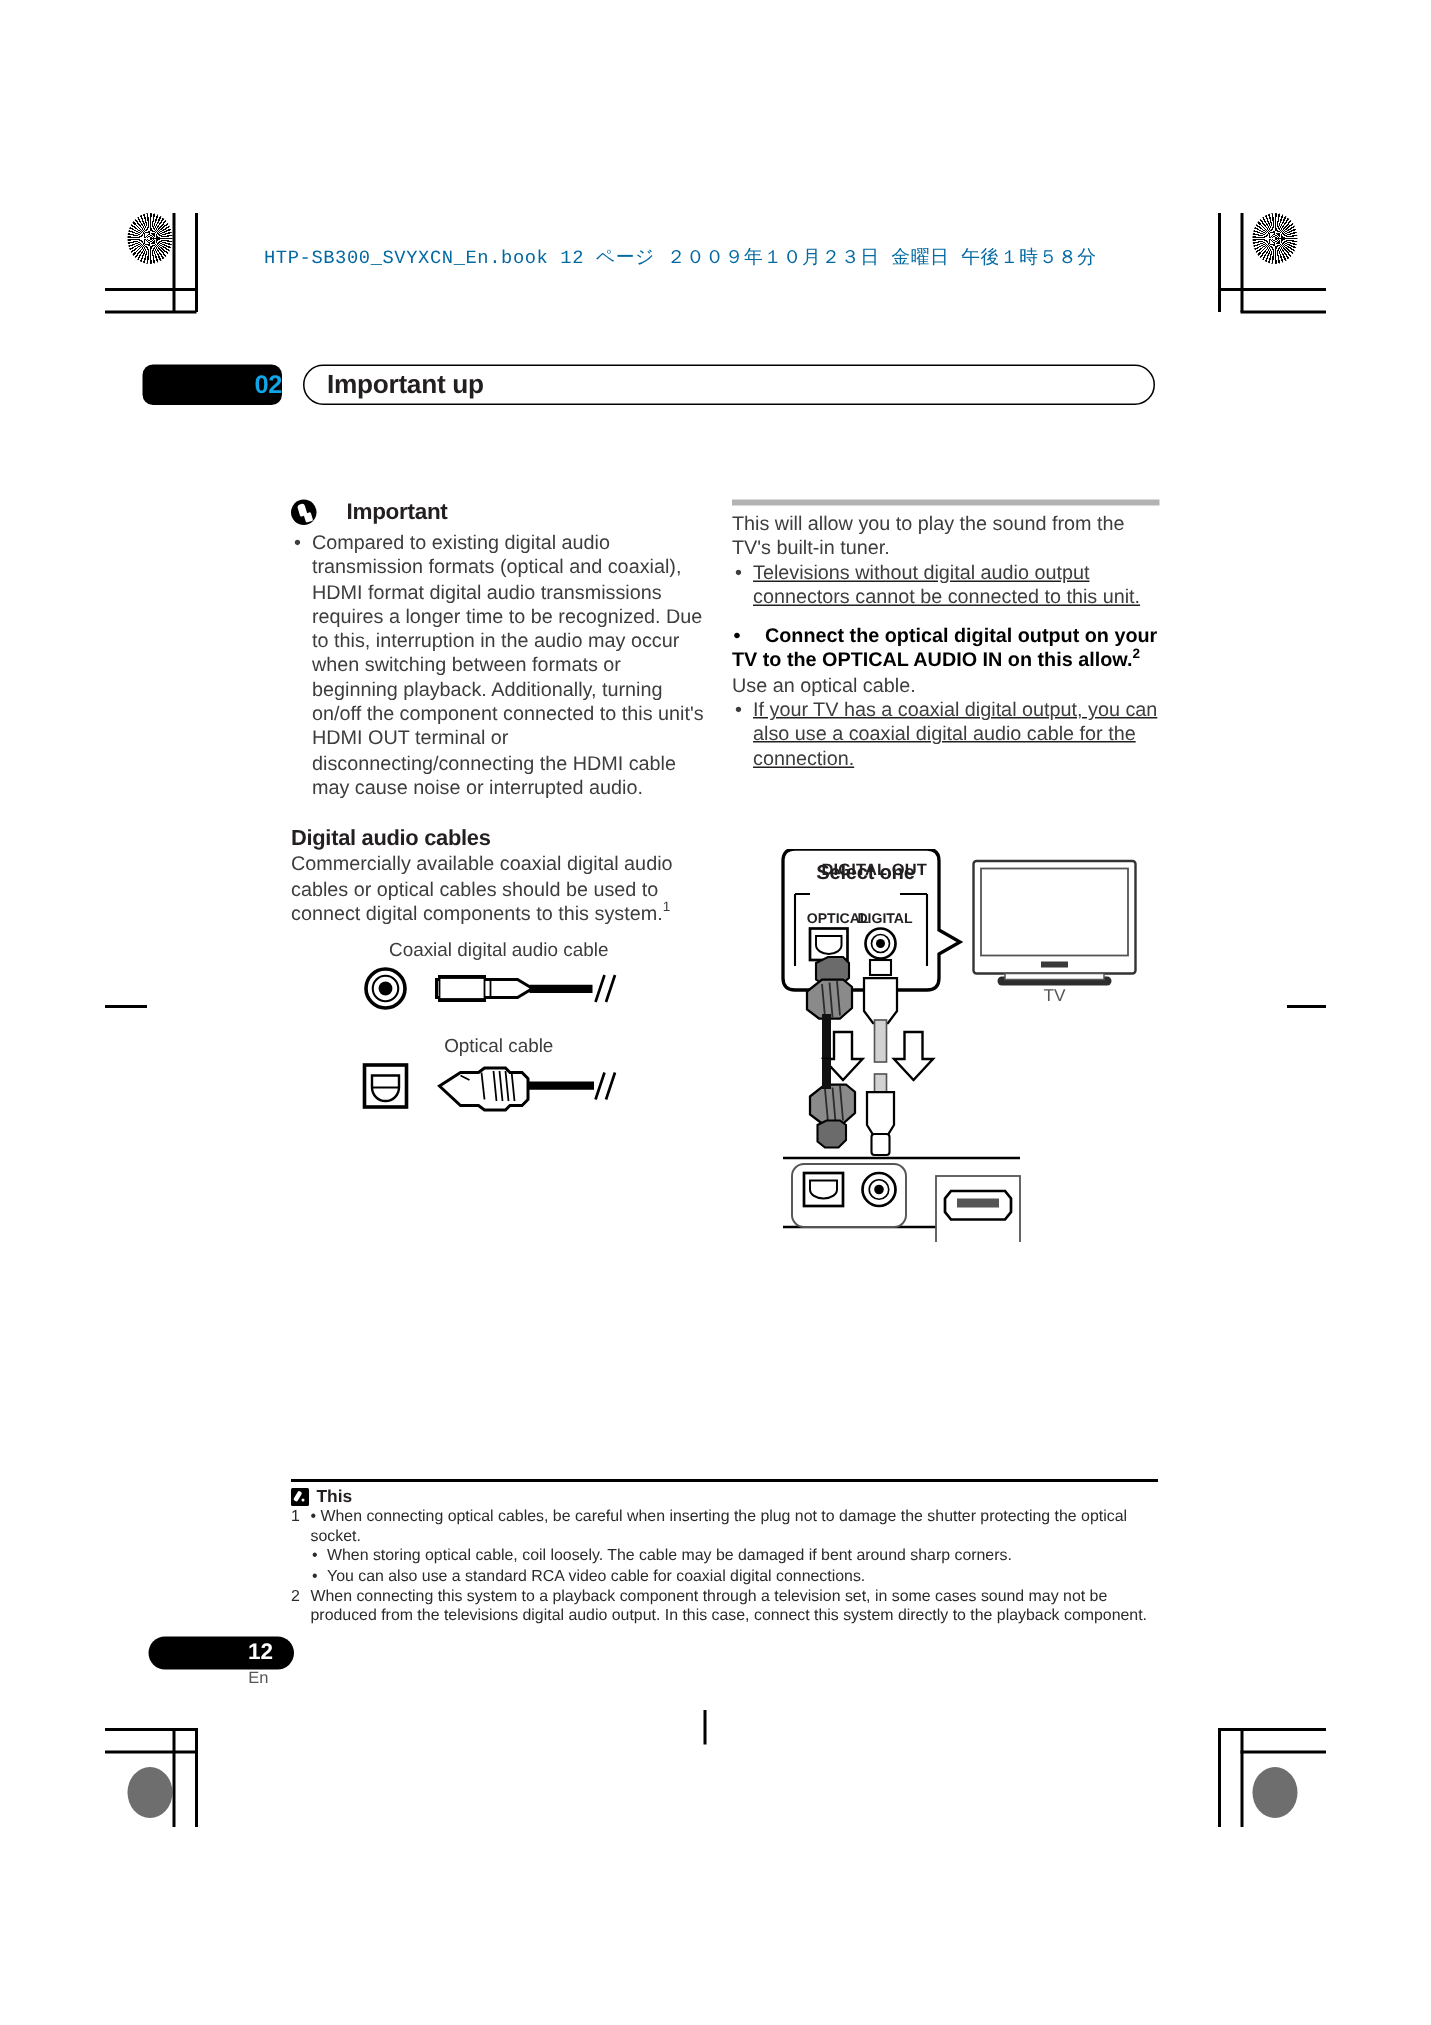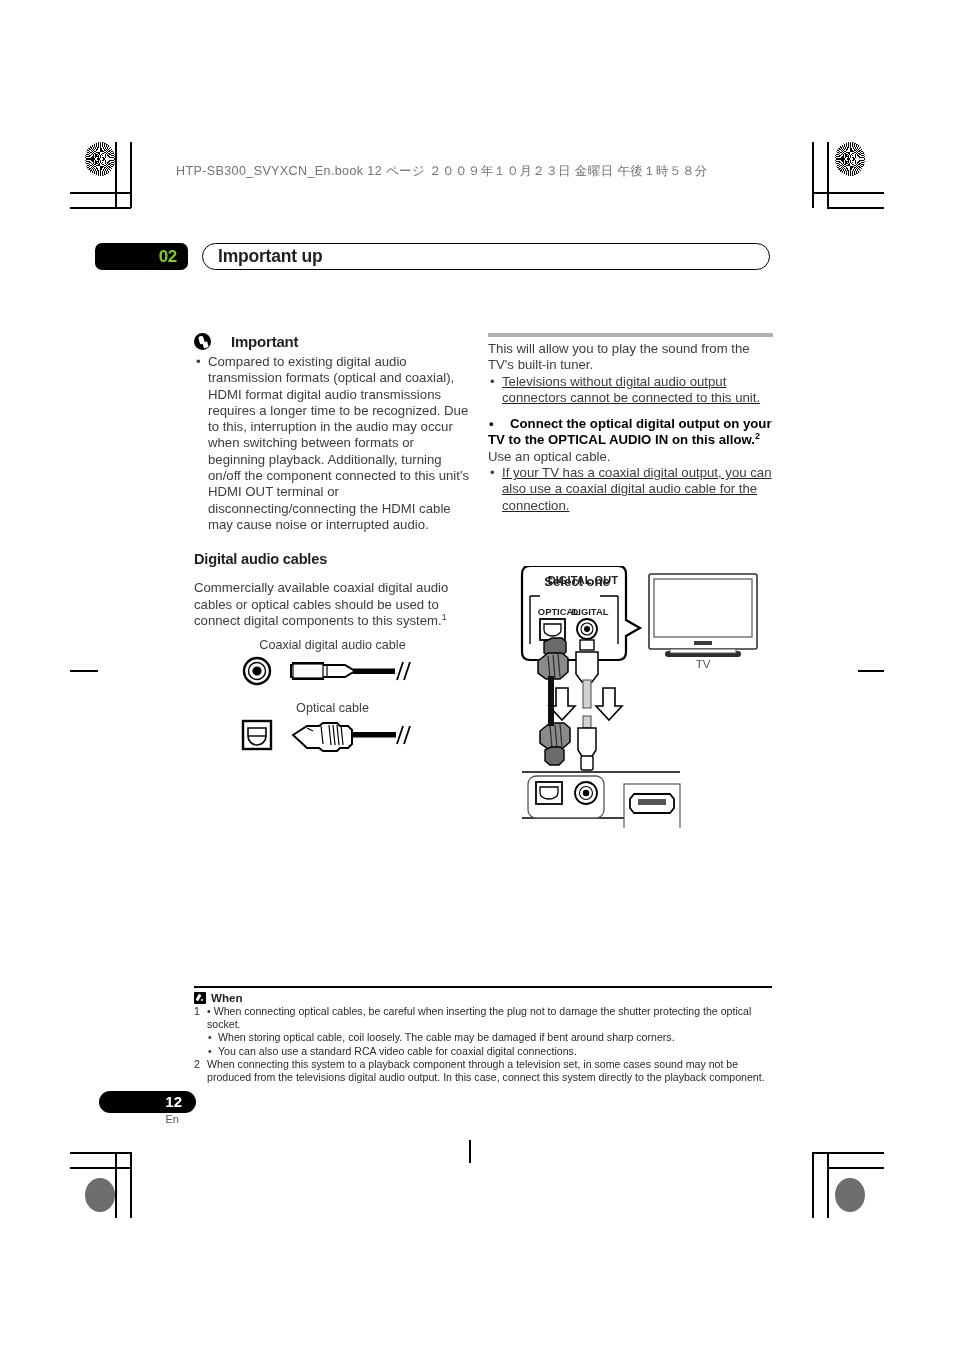--- a/index.html
+++ b/index.html
@@ -46,47 +46,46 @@
   .cropline {
     position: absolute;
     background: #000;
   }
 
   
   .filehdr {
     position: absolute;
     left: 176px;
     top: 163px;
-    font-family: Liberation Sans, sans-serif;
+    font-family: Liberation Mono, monospace;
     font-size: 12.5px;
     letter-spacing: 0.4px;
-    color: #737373;
+    color: #0369a1;
     white-space: nowrap;
   }
 
   
   .chapbar {
     position: absolute;
     left: 95px;
     top: 243px;
     width: 675px;
     height: 27px;
   }
   .chapnum {
     position: absolute;
     left: 0; top: 0;
     width: 93px; height: 27px;
     background: #000;
     border-radius: 7px;
-    color: #84cc16;
+    color: #0ea5e9;
     font-size: 17px;
     font-weight: bold;
     text-align: right;
     line-height: 27px;
-    padding-right: 11px;
     box-sizing: border-box;
     letter-spacing: -0.3px;
   }
   .chaptitle {
     position: absolute;
     left: 107px; top: 0;
     width: 568px; height: 27px;
     border: 1.6px solid #000;
     border-radius: 14px;
     box-sizing: border-box;
@@ -165,21 +164,21 @@
     content: "\2022";
     position: absolute;
     left: 2px;
     top: 0;
   }
 
   .subhead {
     font-size: 14.6px;
     font-weight: bold;
     margin-top: 18px;
-    margin-bottom: 13px;
+    margin-bottom: 1px;
     letter-spacing: -0.2px;
   }
   .body-text {
     font-size: 13.2px;
     line-height: 16.3px;
     color: #3d3d3d;
   }
   sup.fn {
     font-size: 9px;
     vertical-align: super;
@@ -546,21 +545,21 @@
     <div style="position:absolute; left:20px; top:8px; width:80px; text-align:right; font-size:11px; font-weight:bold; letter-spacing:0.1px;">DIGITAL OUT</div>
     <div style="position:absolute; left:13px; top:40px; width:48px; text-align:right; font-size:9.4px; font-weight:bold;">OPTICAL</div>
     <div style="position:absolute; left:48px; top:40px; width:48px; text-align:center; font-size:9.4px; font-weight:bold;">DIGITAL</div>
     <div style="position:absolute; left:155px; top:92px; width:60px; text-align:center; font-size:11.5px; color:#555;">TV</div>
   </div>
 
   <div class="notes">
     <div class="noterule"></div>
     <div class="note-head">
       <span class="ico-note"></span>
-      <span class="note-title">When</span>
+      <span class="note-title">This</span>
     </div>
 
     <div class="note-item">
       <span class="nnum">1</span>
       <span>• <span>When connecting optical cables, be careful when inserting the plug not to damage the shutter protecting the optical socket.</span></span>
     </div>
     <div class="note-sub">When storing optical cable, coil loosely. The cable may be damaged if bent around sharp corners.</div>
     <div class="note-sub">You can also use a standard RCA video cable for coaxial digital connections.</div>
 
     <div class="note-item">

